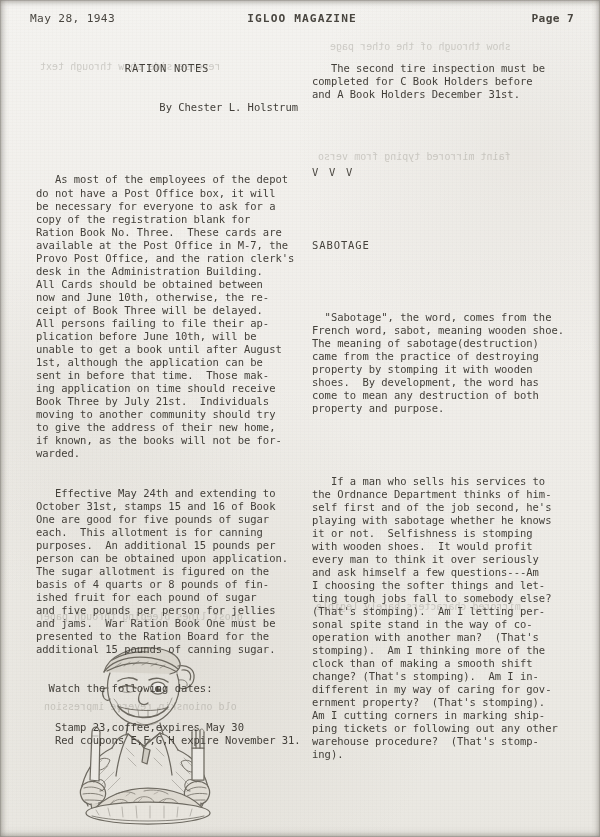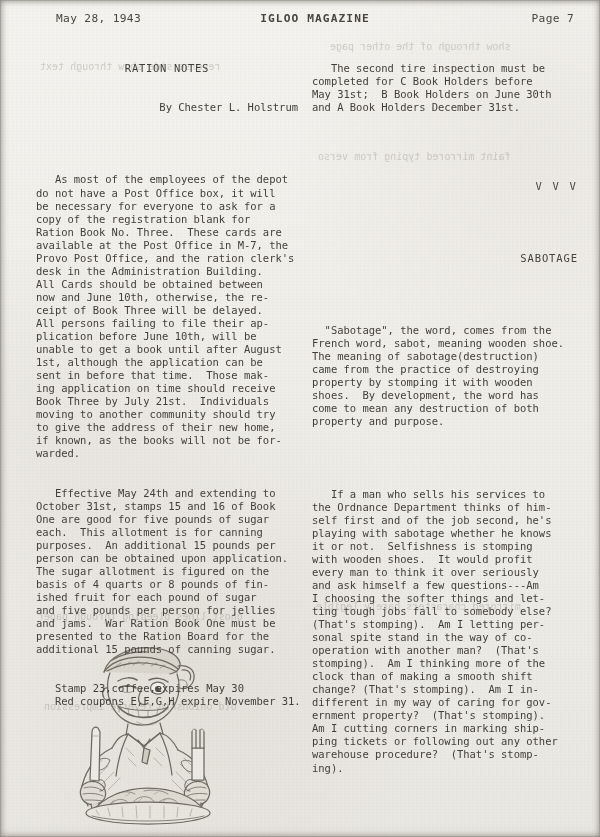--- a/index.html
+++ b/index.html
@@ -39,43 +39,42 @@
   }
 
   
   #masthead {
     position: absolute;
     top: 12px; left: 30px; right: 26px;
     height: 18px;
     font-size: 11.2px;
     letter-spacing: .35px;
     color: #48453f;
-    margin-left: 26px;
   }
   #masthead .mh-date { position: absolute; left: 0; top: 0; }
   #masthead .mh-title { position: absolute; left: 50%; top: 0; transform: translateX(-50%); letter-spacing: 1.1px; font-weight: bold; }
-  #masthead .mh-page { position: absolute; right: 0; top: 0; }
+  #masthead .mh-page { position: absolute; right: 0; top: 0; font-weight: bold; }
 
   
   .col {
     position: absolute;
     top: 36px;
     font-size: 10.5px;
     line-height: 13.05px;
     letter-spacing: -0.02px;
     white-space: pre;
     color: #413e38;
   }
   #col-left  { left: 36px;  width: 262px; }
   #col-right { left: 312px; width: 266px; }
   .ln { display: block; height: 13.05px; }
   .gap { display: block; height: 13.05px; }
   .gap-half { display: block; height: 7px; }
-  .vvv { text-align: right; letter-spacing: 2.2px; color: #4a4741; }
-  .sect-head { text-align: right; letter-spacing: .9px; color: #44413b; }
+  .vvv { text-align: left; letter-spacing: 2.2px; color: #4a4741; }
+  .sect-head { text-align: left; letter-spacing: .9px; color: #44413b; }
   .byline { text-align: right; }
   .head-main { text-align: center; letter-spacing: .7px; }
 
   
   .ghost {
     position: absolute;
     font-family: "DejaVu Sans Mono", "Liberation Mono", monospace;
     font-size: 10px;
     line-height: 13px;
     white-space: pre;
@@ -123,25 +122,26 @@
     <span class="mh-title">IGLOO MAGAZINE</span>
     <span class="mh-page">Page 7</span>
   </div>
 
   <div class="col" id="col-left">
     <div class="head-main">RATION NOTES</div>
     <div class="byline">By Chester L. Holstrum</div>
     <span class="gap-half"></span>
     <div class="lines"><span class="ln">   As most of the employees of the depot</span><span class="ln">do not have a Post Office box, it will</span><span class="ln">be necessary for everyone to ask for a</span><span class="ln">copy of the registration blank for</span><span class="ln">Ration Book No. Three.  These cards are</span><span class="ln">available at the Post Office in M-7, the</span><span class="ln">Provo Post Office, and the ration clerk's</span><span class="ln">desk in the Administration Building.</span><span class="ln">All Cards should be obtained between</span><span class="ln">now and June 10th, otherwise, the re-</span><span class="ln">ceipt of Book Three will be delayed.</span><span class="ln">All persons failing to file their ap-</span><span class="ln">plication before June 10th, will be</span><span class="ln">unable to get a book until after August</span><span class="ln">1st, although the application can be</span><span class="ln">sent in before that time.  Those mak-</span><span class="ln">ing application on time should receive</span><span class="ln">Book Three by July 21st.  Individuals</span><span class="ln">moving to another community should try</span><span class="ln">to give the address of their new home,</span><span class="ln">if known, as the books will not be for-</span><span class="ln">warded.</span></div>
     <div class="lines"><span class="ln">   Effective May 24th and extending to</span><span class="ln">October 31st, stamps 15 and 16 of Book</span><span class="ln">One are good for five pounds of sugar</span><span class="ln">each.  This allotment is for canning</span><span class="ln">purposes.  An additional 15 pounds per</span><span class="ln">person can be obtained upon application.</span><span class="ln">The sugar allotment is figured on the</span><span class="ln">basis of 4 quarts or 8 pounds of fin-</span><span class="ln">ished fruit for each pound of sugar</span><span class="ln">and five pounds per person for jellies</span><span class="ln">and jams.  War Ration Book One must be</span><span class="ln">presented to the Ration Board for the</span><span class="ln">additional 15 pounds of canning sugar.</span></div>
+    <div class="ln">  Watch the following dates:</div>
     <div class="lines"><span class="ln">   Stamp 23,coffee,expires May 30</span><span class="ln">   Red coupons E,F,G,H expire November 31.</span></div>
   </div>
 
   <div class="col" id="col-right">
-    <div class="lines"><span class="ln">   The second tire inspection must be</span><span class="ln">completed for C Book Holders before</span><span class="ln">May 31st;  B Book Holders on June 30th</span><span class="ln">and A Book Holders December 31st.</span></div>
+    <div class="lines"><span class="ln">   The second tire inspection must be</span><span class="ln">completed for C Book Holders before</span><span class="ln">and A Book Holders December 31st.</span></div>
     <span class="gap"></span>
     <div class="vvv">V V V</div>
     <span class="gap-half"></span>
     <div class="sect-head">SABOTAGE</div>
     <span class="gap-half"></span>
     <div class="lines"><span class="ln">  "Sabotage", the word, comes from the</span><span class="ln">French word, sabot, meaning wooden shoe.</span><span class="ln">The meaning of sabotage(destruction)</span><span class="ln">came from the practice of destroying</span><span class="ln">property by stomping it with wooden</span><span class="ln">shoes.  By development, the word has</span><span class="ln">come to mean any destruction of both</span><span class="ln">property and purpose.</span></div>
     <span class="gap-half"></span>
     <div class="lines"><span class="ln">   If a man who sells his services to</span><span class="ln">the Ordnance Department thinks of him-</span><span class="ln">self first and of the job second, he's</span><span class="ln">playing with sabotage whether he knows</span><span class="ln">it or not.  Selfishness is stomping</span><span class="ln">with wooden shoes.  It would profit</span><span class="ln">every man to think it over seriously</span><span class="ln">and ask himself a few questions---Am</span><span class="ln">I choosing the softer things and let-</span><span class="ln">ting tough jobs fall to somebody else?</span><span class="ln">(That's stomping).  Am I letting per-</span><span class="ln">sonal spite stand in the way of co-</span><span class="ln">operation with another man?  (That's</span><span class="ln">stomping).  Am I thinking more of the</span><span class="ln">clock than of making a smooth shift</span><span class="ln">change? (That's stomping).  Am I in-</span><span class="ln">different in my way of caring for gov-</span><span class="ln">ernment property?  (That's stomping).</span><span class="ln">Am I cutting corners in marking ship-</span><span class="ln">ping tickets or following out any other</span><span class="ln">warehouse procedure?  (That's stomp-</span><span class="ln">ing).</span></div>
     <span class="gap"></span>
     

